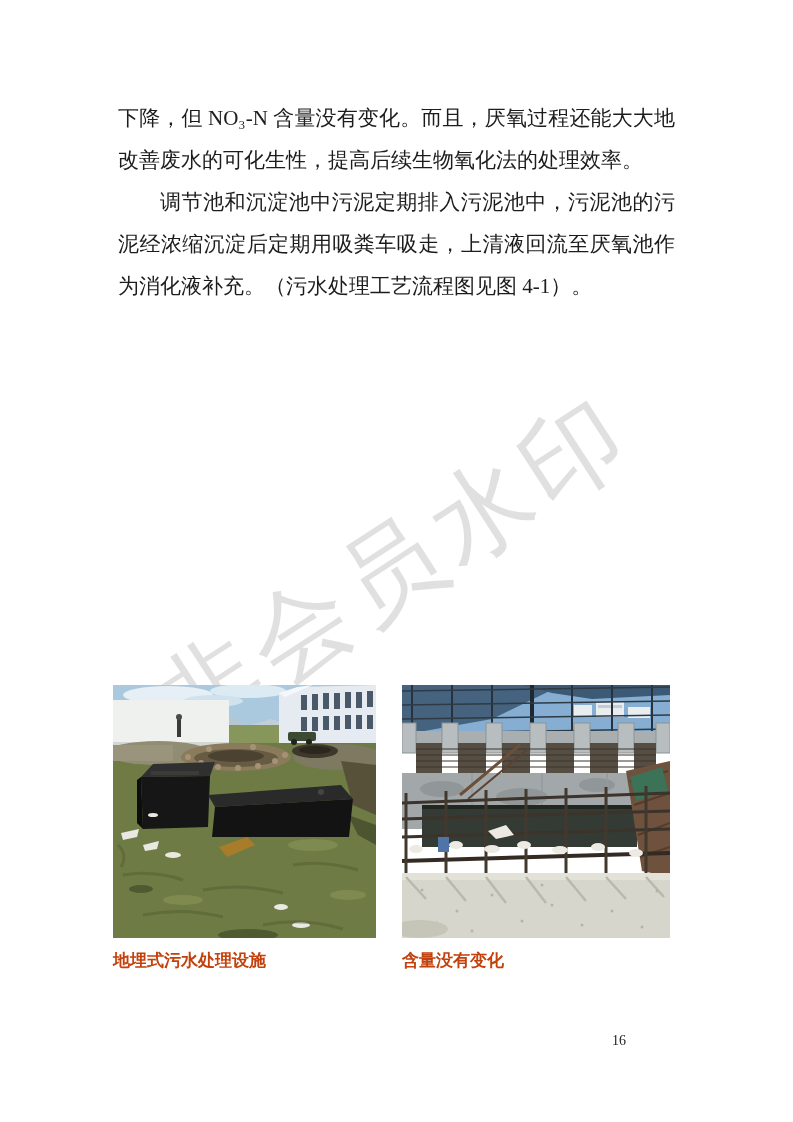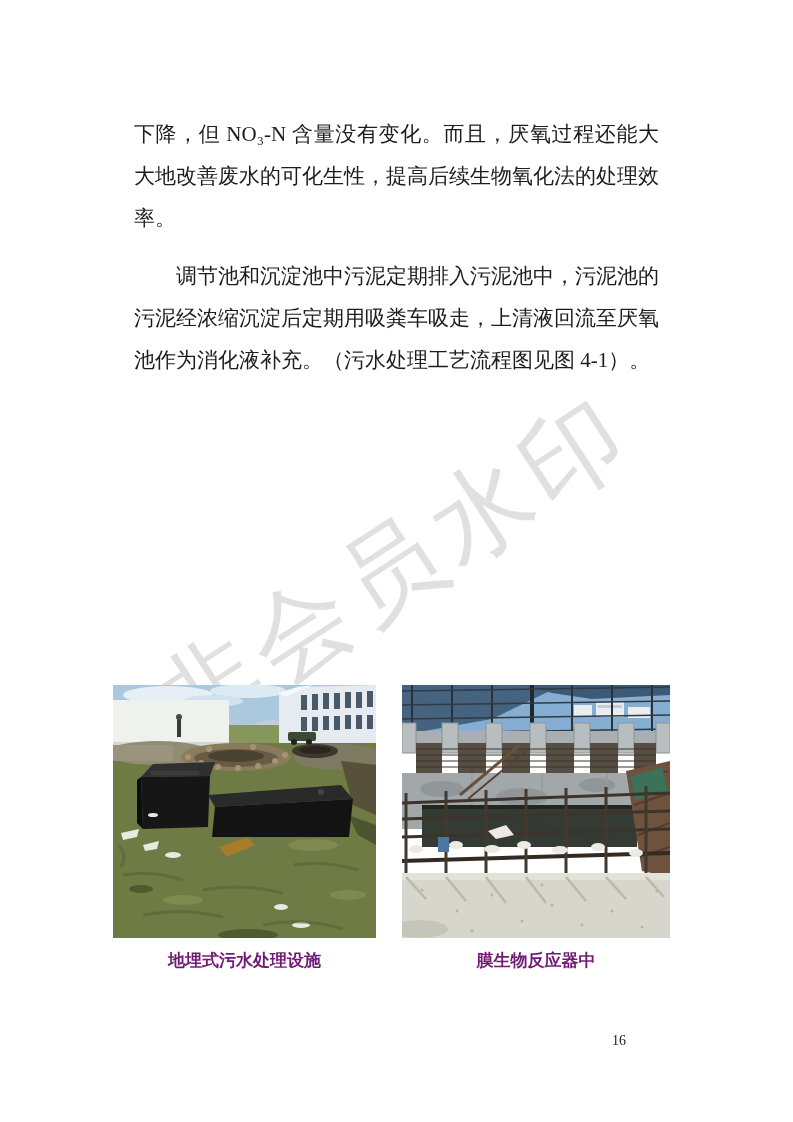--- a/index.html
+++ b/index.html
@@ -24,37 +24,36 @@
     user-select:none;
   }
   .body-text{
     position:absolute;
     left:118px;top:97px;width:557px;
     font-size:21px;line-height:42px;
     color:#1c1c1c;
     text-align:justify;
     z-index:2;
   }
-  .body-text p{margin:16px;}
+  .body-text p{margin:0;}
   .body-text p.indent{text-indent:2em;}
   .figure{
     position:absolute;
     z-index:2;
   }
   .figure svg{display:block;}
   .fig1{left:113px;top:685px;width:263px;height:253px;}
   .fig2{left:402px;top:685px;width:268px;height:253px;}
   .caption{
     position:absolute;
     top:949px;
     font-family:"Liberation Sans","DejaVu Sans",sans-serif;
     font-weight:bold;
     font-size:17px;
-    color:#701a75;
-    text-align:center;
+    color:#c2410c;
     z-index:2;
   }
   .cap1{left:113px;width:263px;}
   .cap2{left:402px;width:268px;}
   .page-number{
     position:absolute;
     left:612px;top:1033px;width:60px;
     font-size:14px;
     color:#222;
     z-index:2;
@@ -316,17 +315,17 @@
           <circle cx="70" cy="246" r="1.5"></circle>
         <circle cx="35" cy="238" r="1.5"></circle>
           <circle cx="140" cy="200" r="1.5"></circle>
           <circle cx="255" cy="206" r="1.5"></circle>
       </g>
       <ellipse cx="18" cy="244" rx="28" ry="9" fill="#c6c6b8"></ellipse>
     </svg>
   </div>
 
   <div class="caption cap1">地埋式污水处理设施</div>
-  <div class="caption cap2">膜生物反应器中</div>
+  <div class="caption cap2">含量没有变化</div>
 
   <div class="page-number">16</div>
 
 </div>
 
 </body></html>

